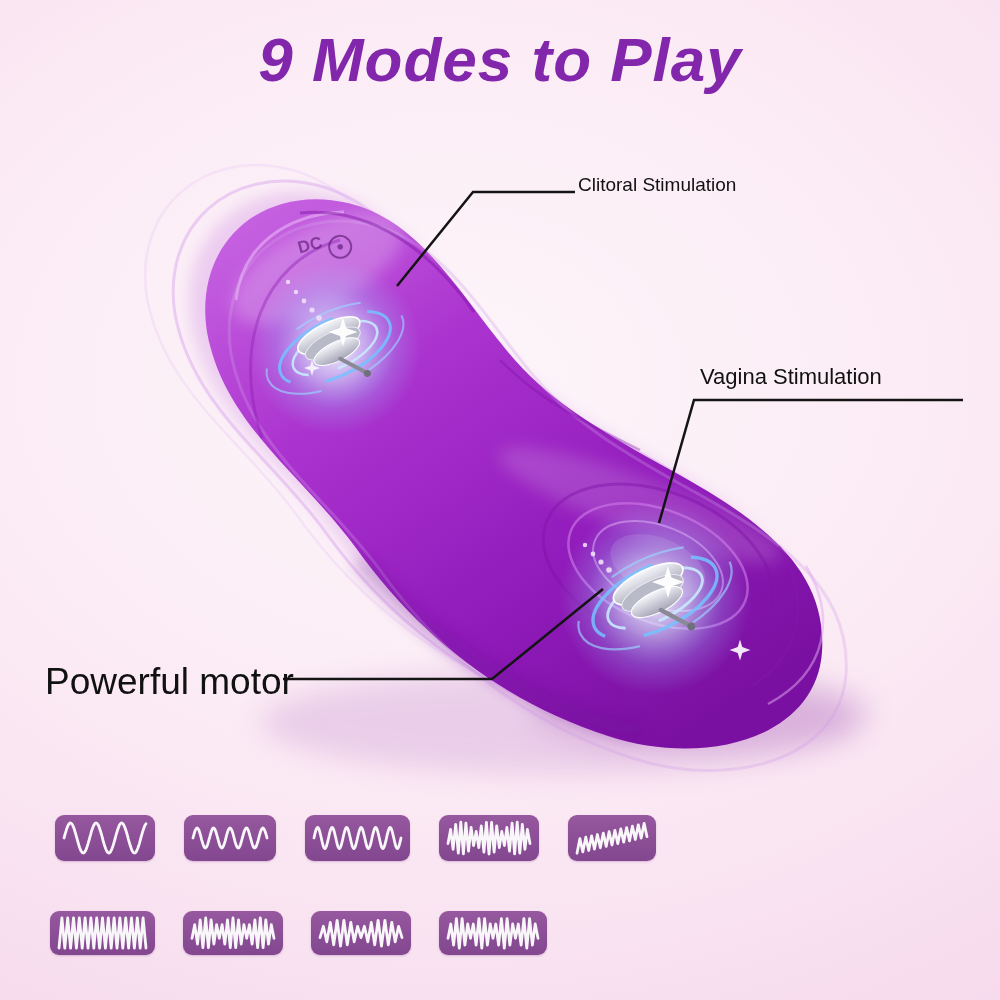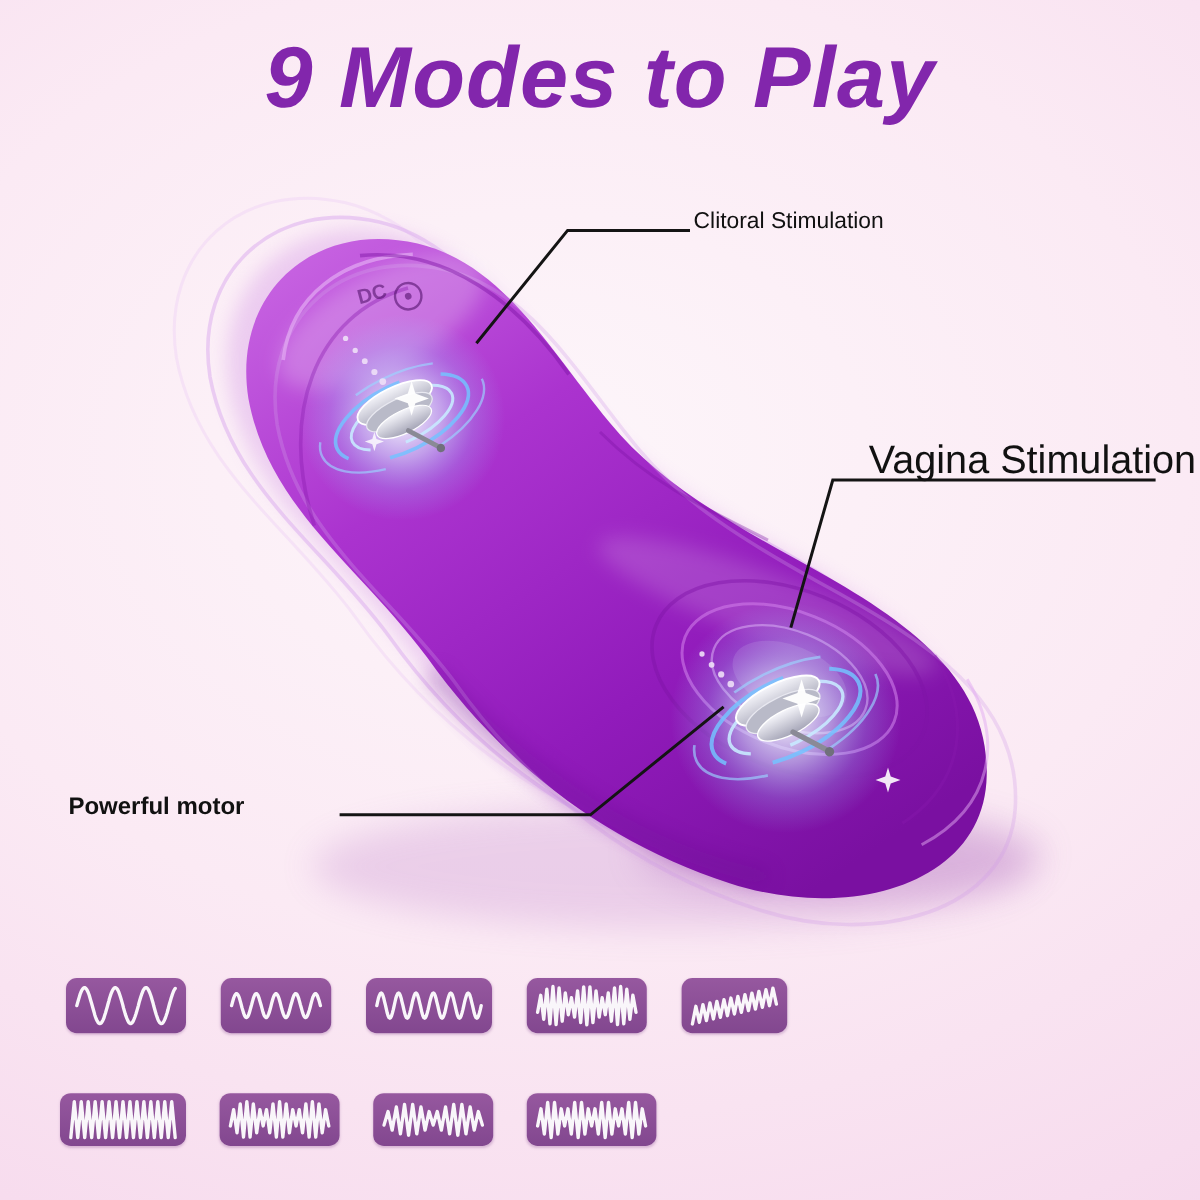--- a/index.html
+++ b/index.html
@@ -3,26 +3,26 @@
 <meta charset="utf-8">
 <style>
   html,body{margin:0;padding:0;}
   .stage{
     position:relative;width:1000px;height:1000px;overflow:hidden;
     font-family:"Liberation Sans",sans-serif;
     background:radial-gradient(ellipse 120% 90% at 45% 38%, #fdf6fa 0%, #fbeaf4 45%, #f7dcee 78%, #f3d1e8 100%);
   }
   .page-title{
     position:absolute;top:24px;left:0;width:100%;text-align:center;
-    font-size:72px;font-weight:bold;font-style:italic;color:#8226ac;letter-spacing:1px;
+    font-size:62px;font-weight:bold;font-style:italic;color:#8226ac;letter-spacing:1px;
   }
   .callout{position:absolute;color:#111;white-space:nowrap;}
   .callout-clitoral{left:578px;top:174px;font-size:19px;}
-  .callout-vagina{left:724px;top:364px;font-size:33px;}
-  .callout-motor{left:57px;top:661px;font-size:20px;font-weight:bold;}
+  .callout-vagina{left:700px;top:364px;font-size:22px;}
+  .callout-motor{left:45px;top:661px;font-size:37px;}
   .device-svg{position:absolute;left:0;top:0;}
   .modes-row{position:absolute;display:flex;align-items:flex-start;}
   #modes-row-1{left:55px;top:815px;gap:29px;}
   #modes-row-2{left:50px;top:911px;gap:28px;}
   .mode-badge{
     background:linear-gradient(180deg,#96589f 0%,#82478f 100%);
     border-radius:9px;display:flex;align-items:center;justify-content:center;
     box-shadow:0 1px 2px rgba(120,50,130,0.25);
   }
   .mode-badge svg{display:block;}

